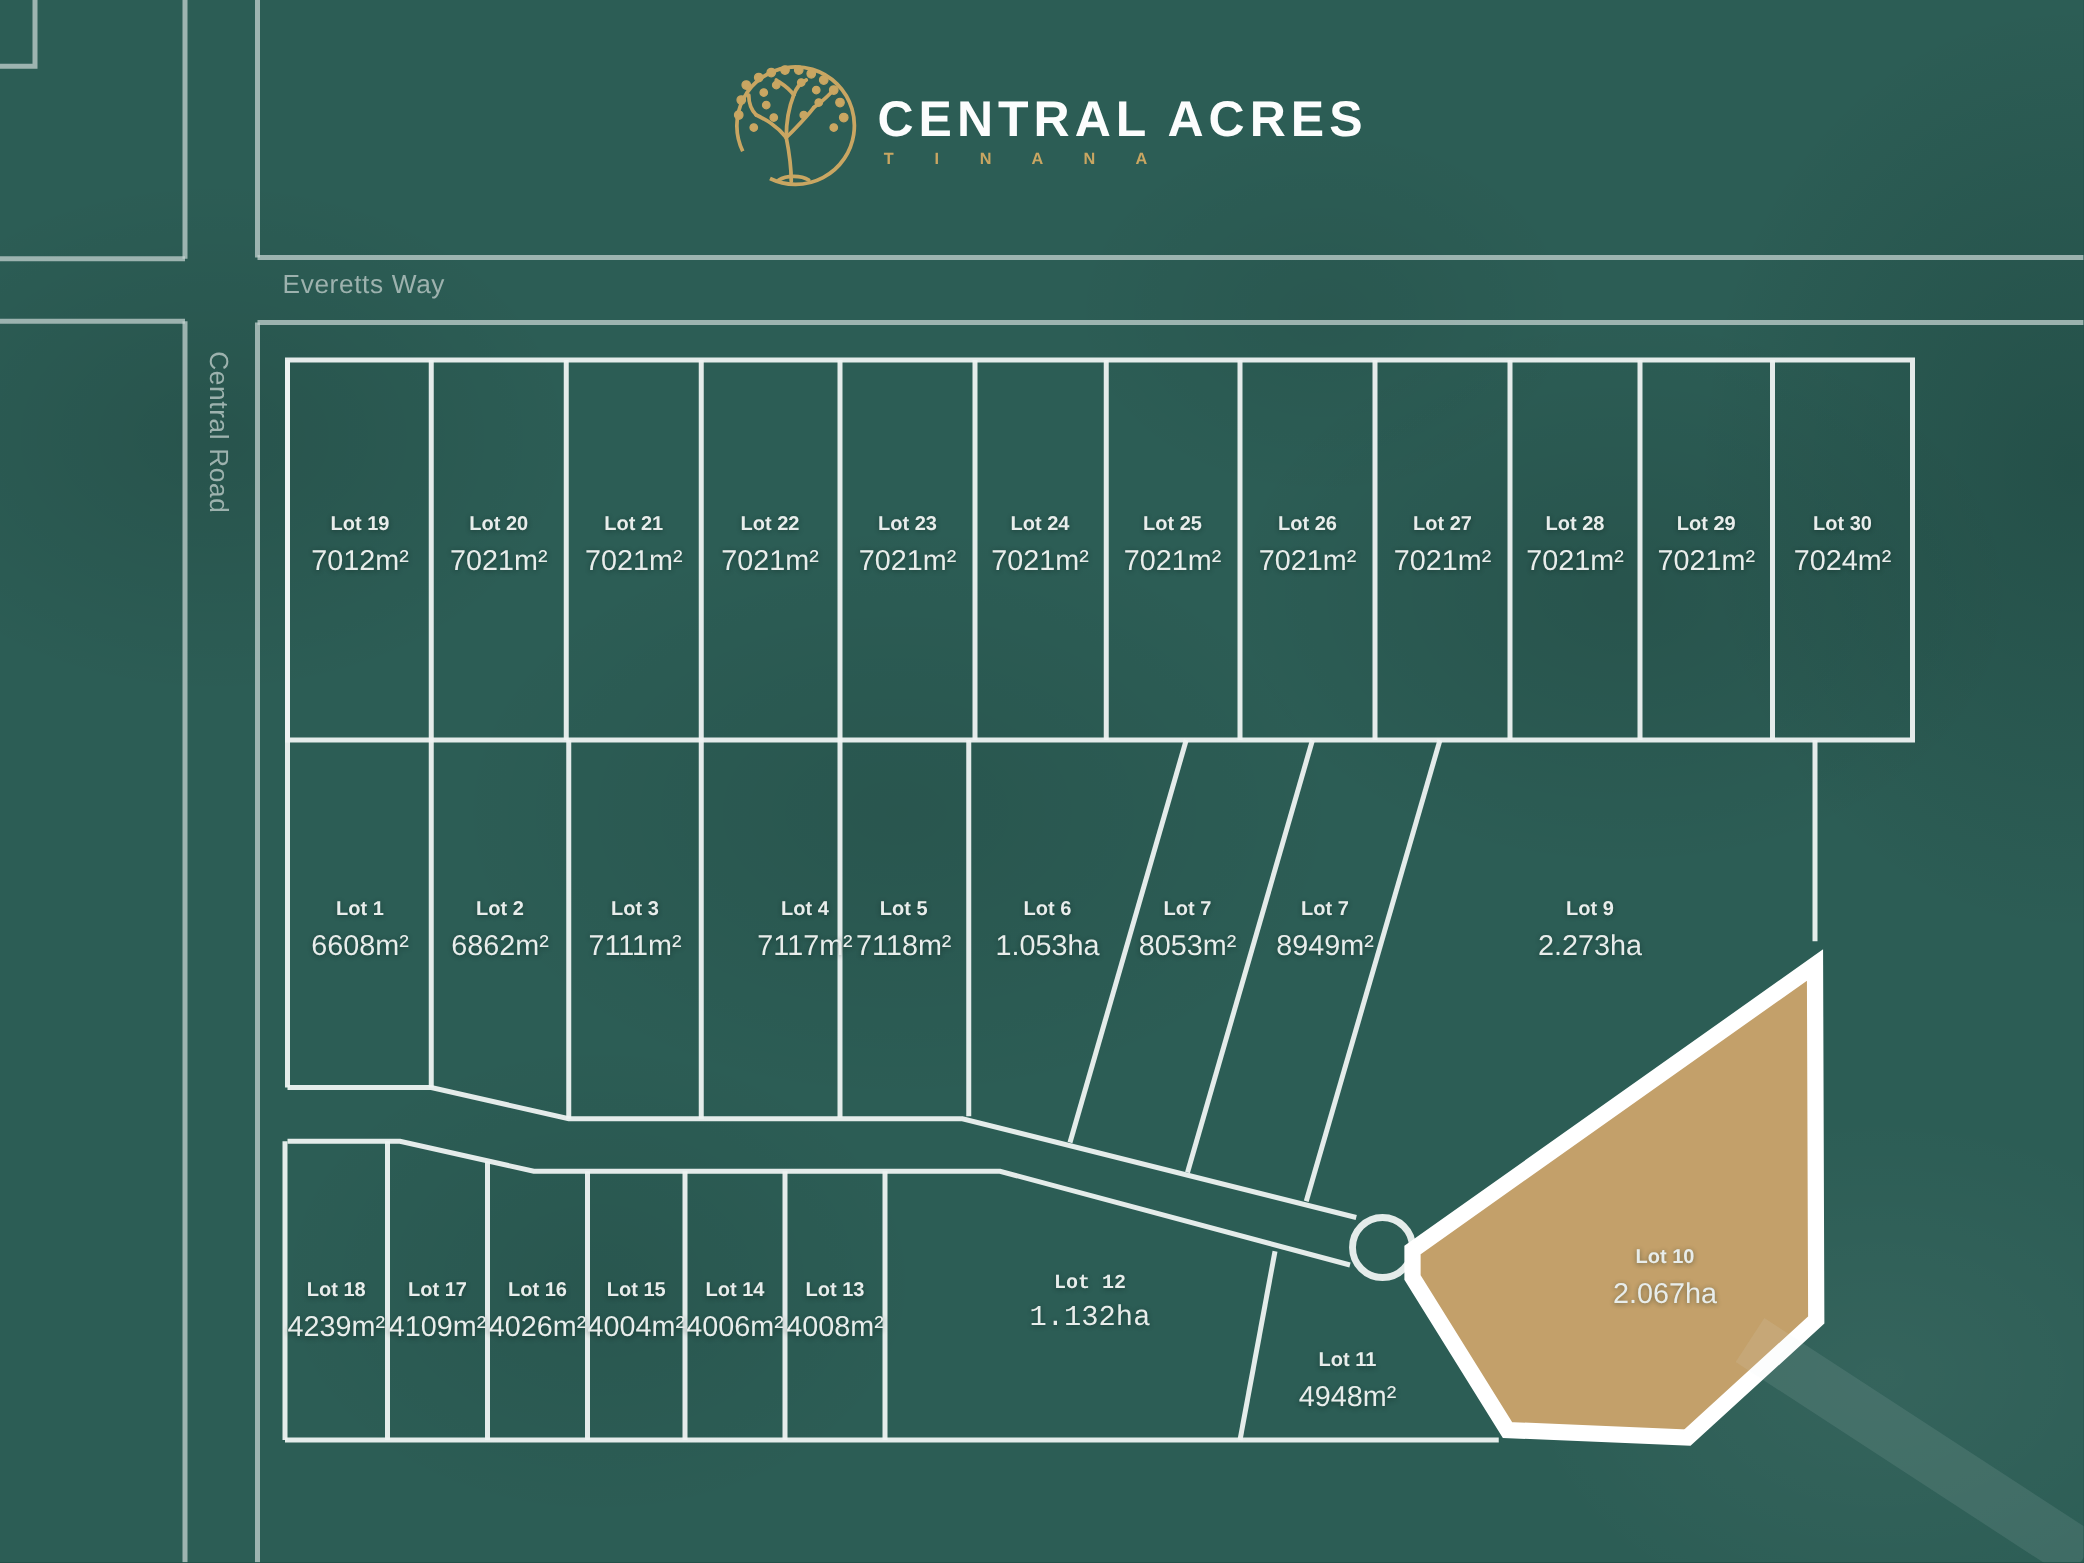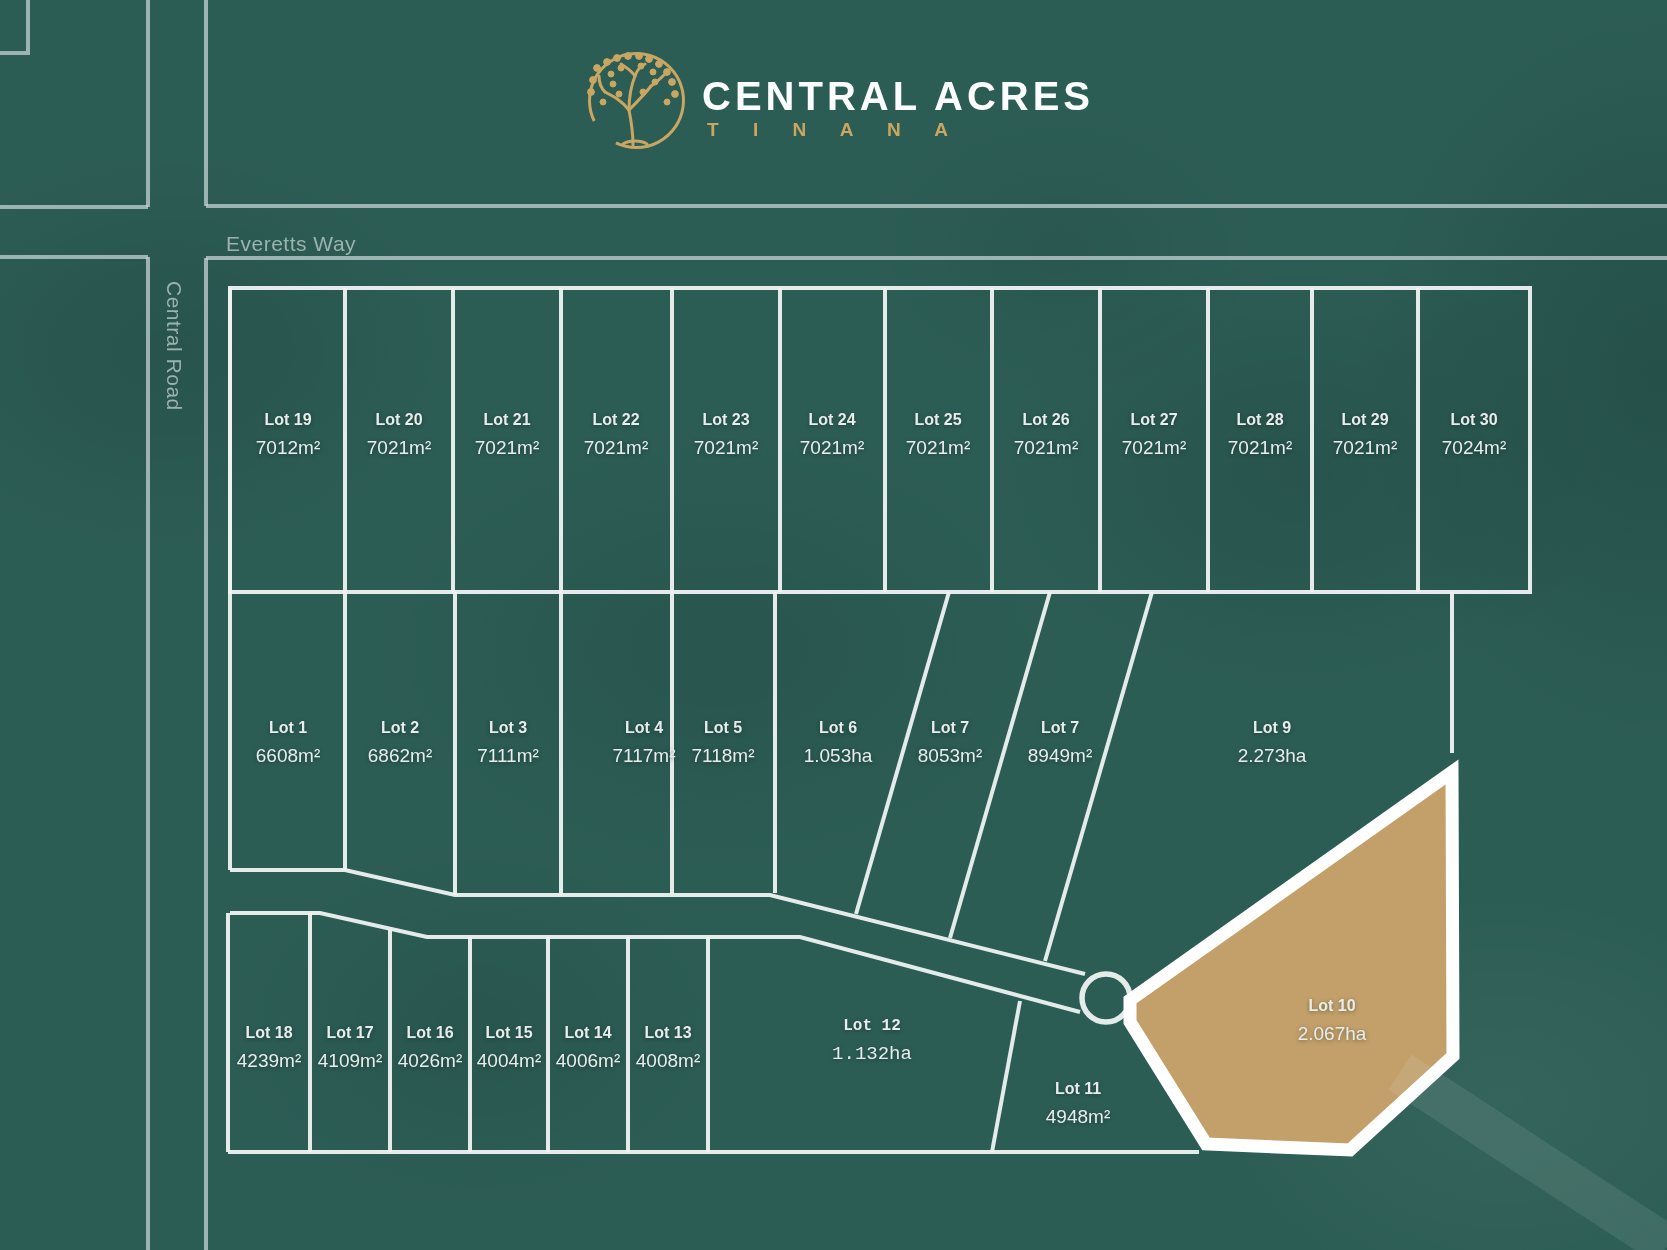--- a/index.html
+++ b/index.html
@@ -19,28 +19,28 @@
   }
   svg.map{position:absolute;left:0;top:0;}
   .roadline{stroke:#c3d2cf;stroke-width:4;fill:none;opacity:.75;}
   .lotline{stroke:#eef3f2;stroke-width:4;fill:none;opacity:.95;}
   .bulb{stroke:#eef3f2;stroke-width:5.5;fill:none;opacity:.95;}
   .hl{fill:#c3a06a;stroke:#ffffff;stroke-width:13;stroke-linejoin:miter;}
   .band{stroke:rgba(230,240,238,0.10);stroke-width:42;fill:none;}
   .lot{position:absolute;transform:translateX(-50%);text-align:center;color:#e8edeb;
        text-shadow:0 1px 4px rgba(8,28,24,.45);white-space:nowrap;line-height:28px;}
   .lot-name{font-weight:700;font-size:16px;}
-  .lot-area{font-weight:400;font-size:19px;}
-  .road-label-h{position:absolute;left:226px;top:232px;font-size:21px;color:#9db2ae;
+  .lot-area{font-weight:400;font-size:23px;}
+  .road-label-h{position:absolute;left:226px;top:216px;font-size:21px;color:#9db2ae;
        letter-spacing:.5px;font-weight:400;}
   .road-label-v{position:absolute;left:162px;top:281px;font-size:21px;color:#9db2ae;
        letter-spacing:.5px;writing-mode:vertical-rl;}
   .brand-title{position:absolute;left:702px;top:74px;font-size:40px;font-weight:700;
        letter-spacing:4px;color:#fcfdfd;}
-  .brand-sub{position:absolute;left:707px;top:119px;font-size:19px;font-weight:600;
+  .brand-sub{position:absolute;left:707px;top:119px;font-size:13px;font-weight:600;
        letter-spacing:14.5px;color:#c9a662;}
   .logo{position:absolute;left:583px;top:50px;}
   .logo *{stroke:#c9a662;}
   .logo .leaf{fill:#c9a662;stroke:none;}
 </style>
 </head>
 <body>
 
 <div class="stage">
 

